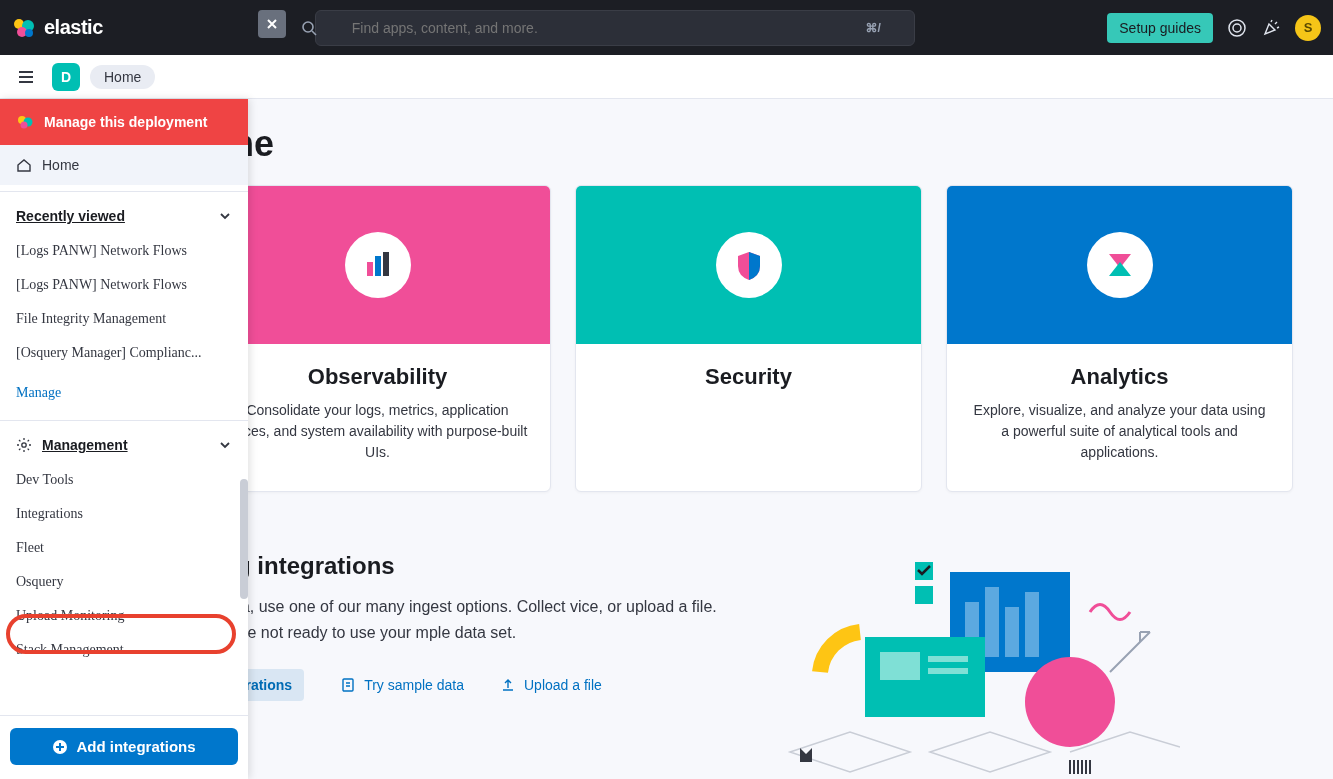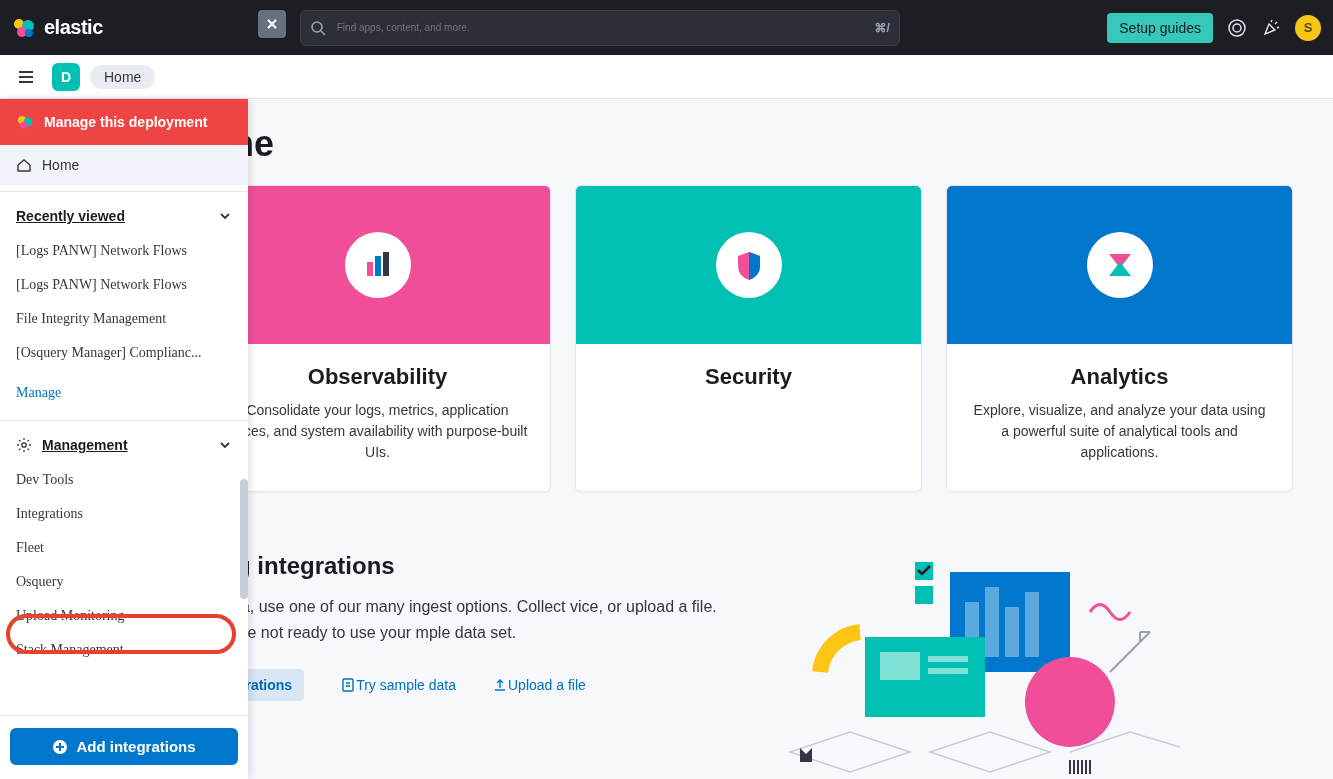--- a/index.html
+++ b/index.html
@@ -1,24 +1,24 @@
 <!DOCTYPE html>
 <html><head>
 <meta charset="utf-8">
 <style>
 * { box-sizing: border-box; margin: 0; padding: 0; }
 body { font-family: -apple-system, BlinkMacSystemFont, "Segoe UI", Helvetica, Arial, sans-serif; background: #fff; color: #1a1c21; overflow: hidden; width: 1333px; height: 779px; position: relative; }
 
 
-.topbar { background: #1c1e24; height: 55px; display: flex; align-items: center; padding: 12px 12px; gap: 17px; }
+.topbar { background: #1c1e24; height: 55px; display: flex; align-items: center; padding: 12px 12px; gap: 8px; }
 .logo { display: flex; align-items: center; gap: 8px; }
 .logo-icon { width: 24px; height: 24px; }
 .logo-text { color: #fff; font-size: 20px; font-weight: 700; letter-spacing: -0.5px; }
 .search-wrap { margin-left: 180px; flex: 0 0 600px; position: relative; }
-.search-input { width: 100%; height: 36px; background: #2c2f38; border: 1px solid #3a3d46; border-radius: 6px; color: #98a2b3; padding: 0 40px 0 36px; font-size: 10px; }
+.search-input { width: 100%; height: 36px; background: #2c2f38; border: 1px solid #3a3d46; border-radius: 6px; color: #98a2b3; padding: 0 40px 0 36px; font-size: 14px; margin-left: 24px; }
 .search-icon-pos { position: absolute; left: 10px; top: 50%; transform: translateY(-50%); color: #98a2b3; }
 .search-kbd { position: absolute; right: 10px; top: 50%; transform: translateY(-50%); color: #98a2b3; font-size: 12px; font-weight: 600; }
 .topbar-right { margin-left: auto; display: flex; align-items: center; gap: 14px; }
 .setup-btn { background: #36c8b8; color: #1a1c21; border: none; border-radius: 4px; padding: 7px 12px; font-size: 14px; font-weight: 500; cursor: pointer; }
 .top-icon { color: #e0e5ee; cursor: pointer; }
 .avatar { width: 26px; height: 26px; border-radius: 50%; background: #f5c518; color: #5a4a00; display: flex; align-items: center; justify-content: center; font-size: 13px; font-weight: 600; cursor: pointer; }
 
 
 .crumb-row { height: 44px; border-bottom: 1px solid #e3e6ef; display: flex; align-items: center; padding: 0 10px; gap: 10px; background: #fff; }
 .burger { width: 32px; height: 32px; display: flex; align-items: center; justify-content: center; cursor: pointer; }
@@ -35,21 +35,21 @@
 .card-body { padding: 20px 22px 28px; text-align: center; }
 .card-title { font-size: 22px; font-weight: 700; margin-bottom: 10px; }
 .card-desc { font-size: 14px; color: #343741; line-height: 1.5; }
 
 .sect2 { margin-top: 60px; display: flex; gap: 40px; }
 .sect2-left { flex: 1; max-width: 640px; }
 .sect2-title { font-size: 24px; font-weight: 700; margin-bottom: 14px; }
 .sect2-desc { font-size: 16px; color: #343741; line-height: 1.6; margin-bottom: 24px; }
 .sect2-actions { display: flex; align-items: center; gap: 36px; }
 .primary-chip { background: rgba(0,107,180,0.12); color: #006bb4; border-radius: 4px; padding: 8px 12px; font-size: 14px; font-weight: 600; display: inline-flex; align-items: center; gap: 8px; cursor: pointer; }
-.link-action { color: #0071c2; font-size: 14px; font-weight: 500; display: inline-flex; align-items: center; cursor: pointer; }
+.link-action { color: #0071c2; font-size: 14px; font-weight: 500; display: inline-flex; align-items: center; gap: 8px; cursor: pointer; }
 .sect2-illus { flex: 0 0 auto; width: 420px; height: 230px; position: relative; }
 
 
 .side-panel { position: absolute; top: 99px; left: 0; width: 248px; bottom: 0; background: #fff; box-shadow: 2px 0 8px rgba(0,0,0,0.12); z-index: 50; display: flex; flex-direction: column; }
 .side-close { position: absolute; top: 10px; left: 258px; width: 28px; height: 28px; border-radius: 4px; background: #69707d; color: #fff; display: flex; align-items: center; justify-content: center; cursor: pointer; z-index: 51; font-size: 14px; }
 .side-header { background: #ef4444; color: #fff; padding: 14px 16px; display: flex; align-items: center; gap: 10px; font-size: 14px; font-weight: 600; }
 .side-scroll { flex: 1; overflow-y: auto; }
 .side-row { display: flex; align-items: center; gap: 10px; padding: 12px 16px; font-size: 14px; color: #343741; cursor: pointer; }
 .side-row.active { background: #f1f4fa; font-weight: 500; }
 .side-sep { height: 1px; background: #e3e6ef; margin: 6px 0; }

